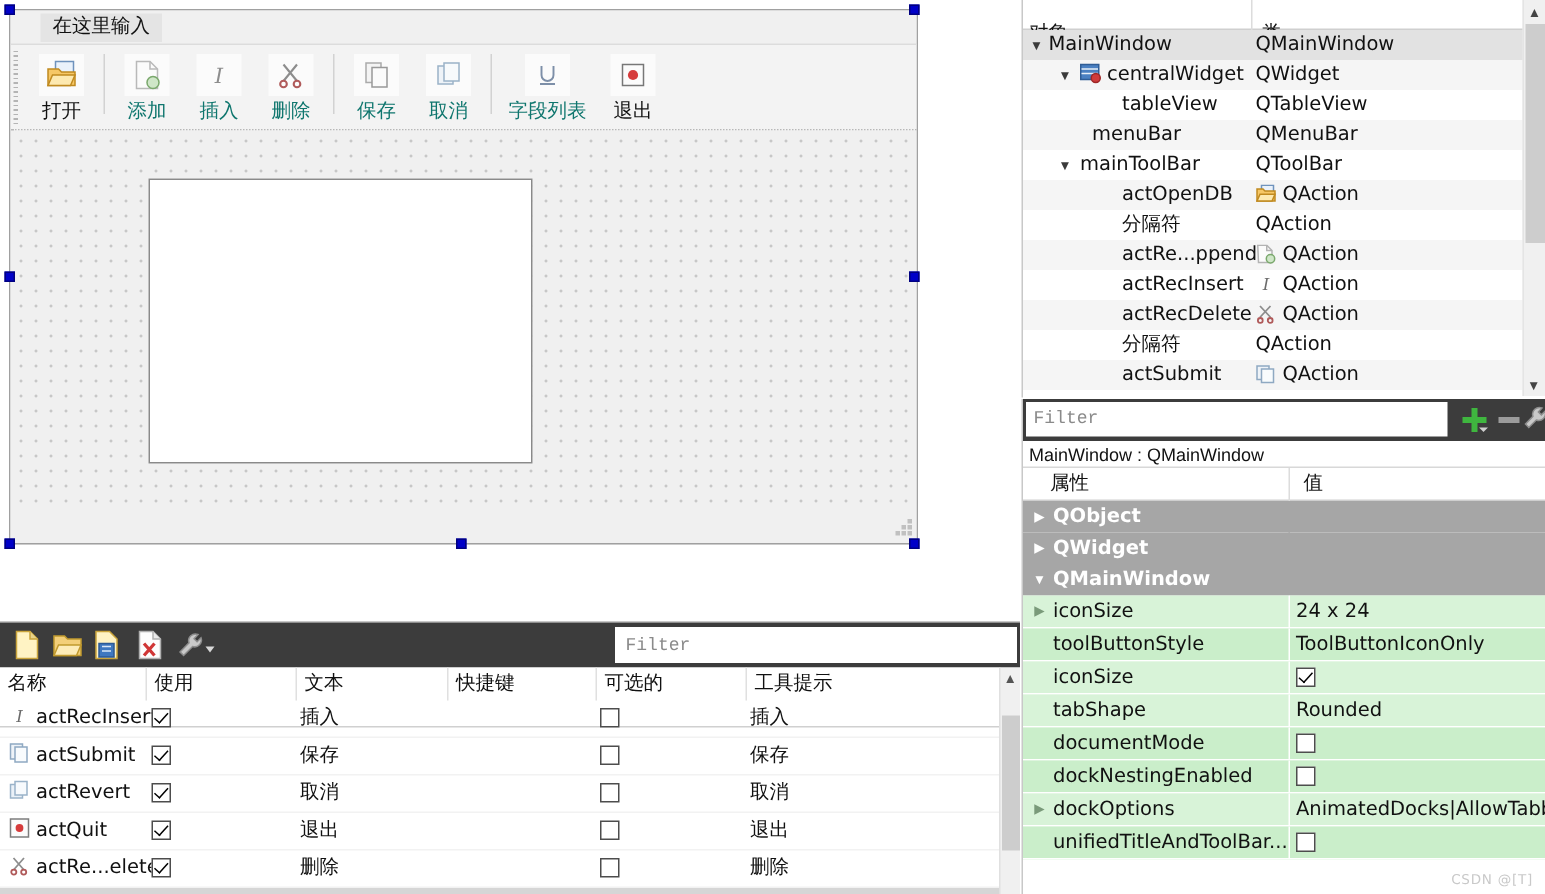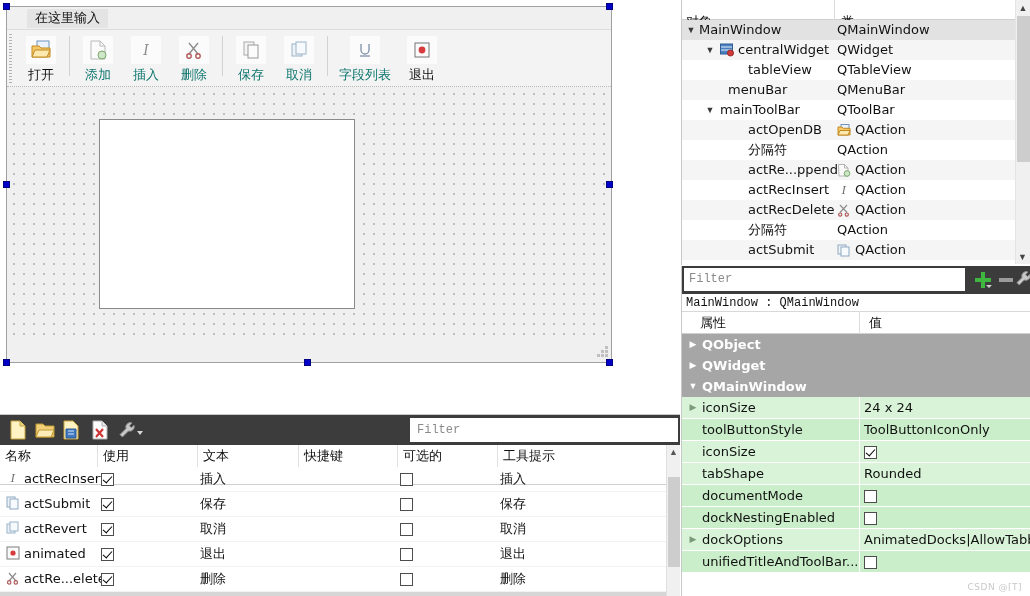--- a/index.html
+++ b/index.html
@@ -183,21 +183,21 @@
   }
   #pe-filter{
     position:absolute;left:2px;top:2px;width:281px;height:23px;background:#ffffff;
     box-sizing:border-box;font-family:"Liberation Mono","DejaVu Sans Mono",monospace;
     font-size:12px;color:#8a8a8a;padding:4px 0 0 5px;
   }
   .pe-tb-btn{position:absolute;top:3px;height:22px;display:flex;align-items:center;justify-content:center;}
   #pe-objline{
     position:absolute;left:0;top:28px;width:349px;height:18px;background:#ffffff;
     border-bottom:1px solid #d8d8d8;box-sizing:border-box;
-    font-family:Liberation Mono, monospace;font-size:12px;
+    font-family:Liberation Sans, sans-serif;font-size:12px;
     color:#111;line-height:18px;padding-left:4px;
   }
   #pe-head{
     position:absolute;left:0;top:46px;width:349px;height:22px;background:#ffffff;
     border-bottom:1px solid #cfcfcf;box-sizing:border-box;
   }
   .pe-h{position:absolute;top:0;height:22px;line-height:22px;font-size:13px;
         font-family:"DejaVu Sans",sans-serif;color:#111;padding-left:5px;}
   #pe-head-div{position:absolute;left:177px;top:0;width:1px;height:22px;background:#dcdcdc;}
   #pe-rows{position:absolute;left:0;top:68px;width:349px;height:262px;overflow:hidden;}
@@ -452,21 +452,21 @@
         <span class="ae-cell" style="left:500px;">取消</span>
       </div>
 
       <div class="ae-row">
         <span class="ae-cell" style="left:6px;">
           <svg width="14" height="14" viewBox="0 0 14 14" style="vertical-align:-2px;">
             <rect x="1" y="1" width="12" height="12" fill="#fbfbfb" stroke="#7d7d7d" stroke-width="1"></rect>
             <circle cx="7" cy="7" r="2.6" fill="#d63c3c"></circle>
             </svg>
         </span>
-        <span class="ae-cell" style="left:24px;">animated</span>
+        <span class="ae-cell" style="left:24px;">actQuit</span>
         <span class="ae-cell" style="left:101px;"><i class="cbox on"></i></span>
         <span class="ae-cell" style="left:200px;">退出</span>
         <span class="ae-cell" style="left:302px;"></span>
         <span class="ae-cell" style="left:400px;"><i class="cbox"></i></span>
         <span class="ae-cell" style="left:500px;">退出</span>
       </div>
 
       <div class="ae-row">
         <span class="ae-cell" style="left:6px;">
           <svg width="14" height="14" viewBox="0 0 14 14" style="vertical-align:-2px;">

